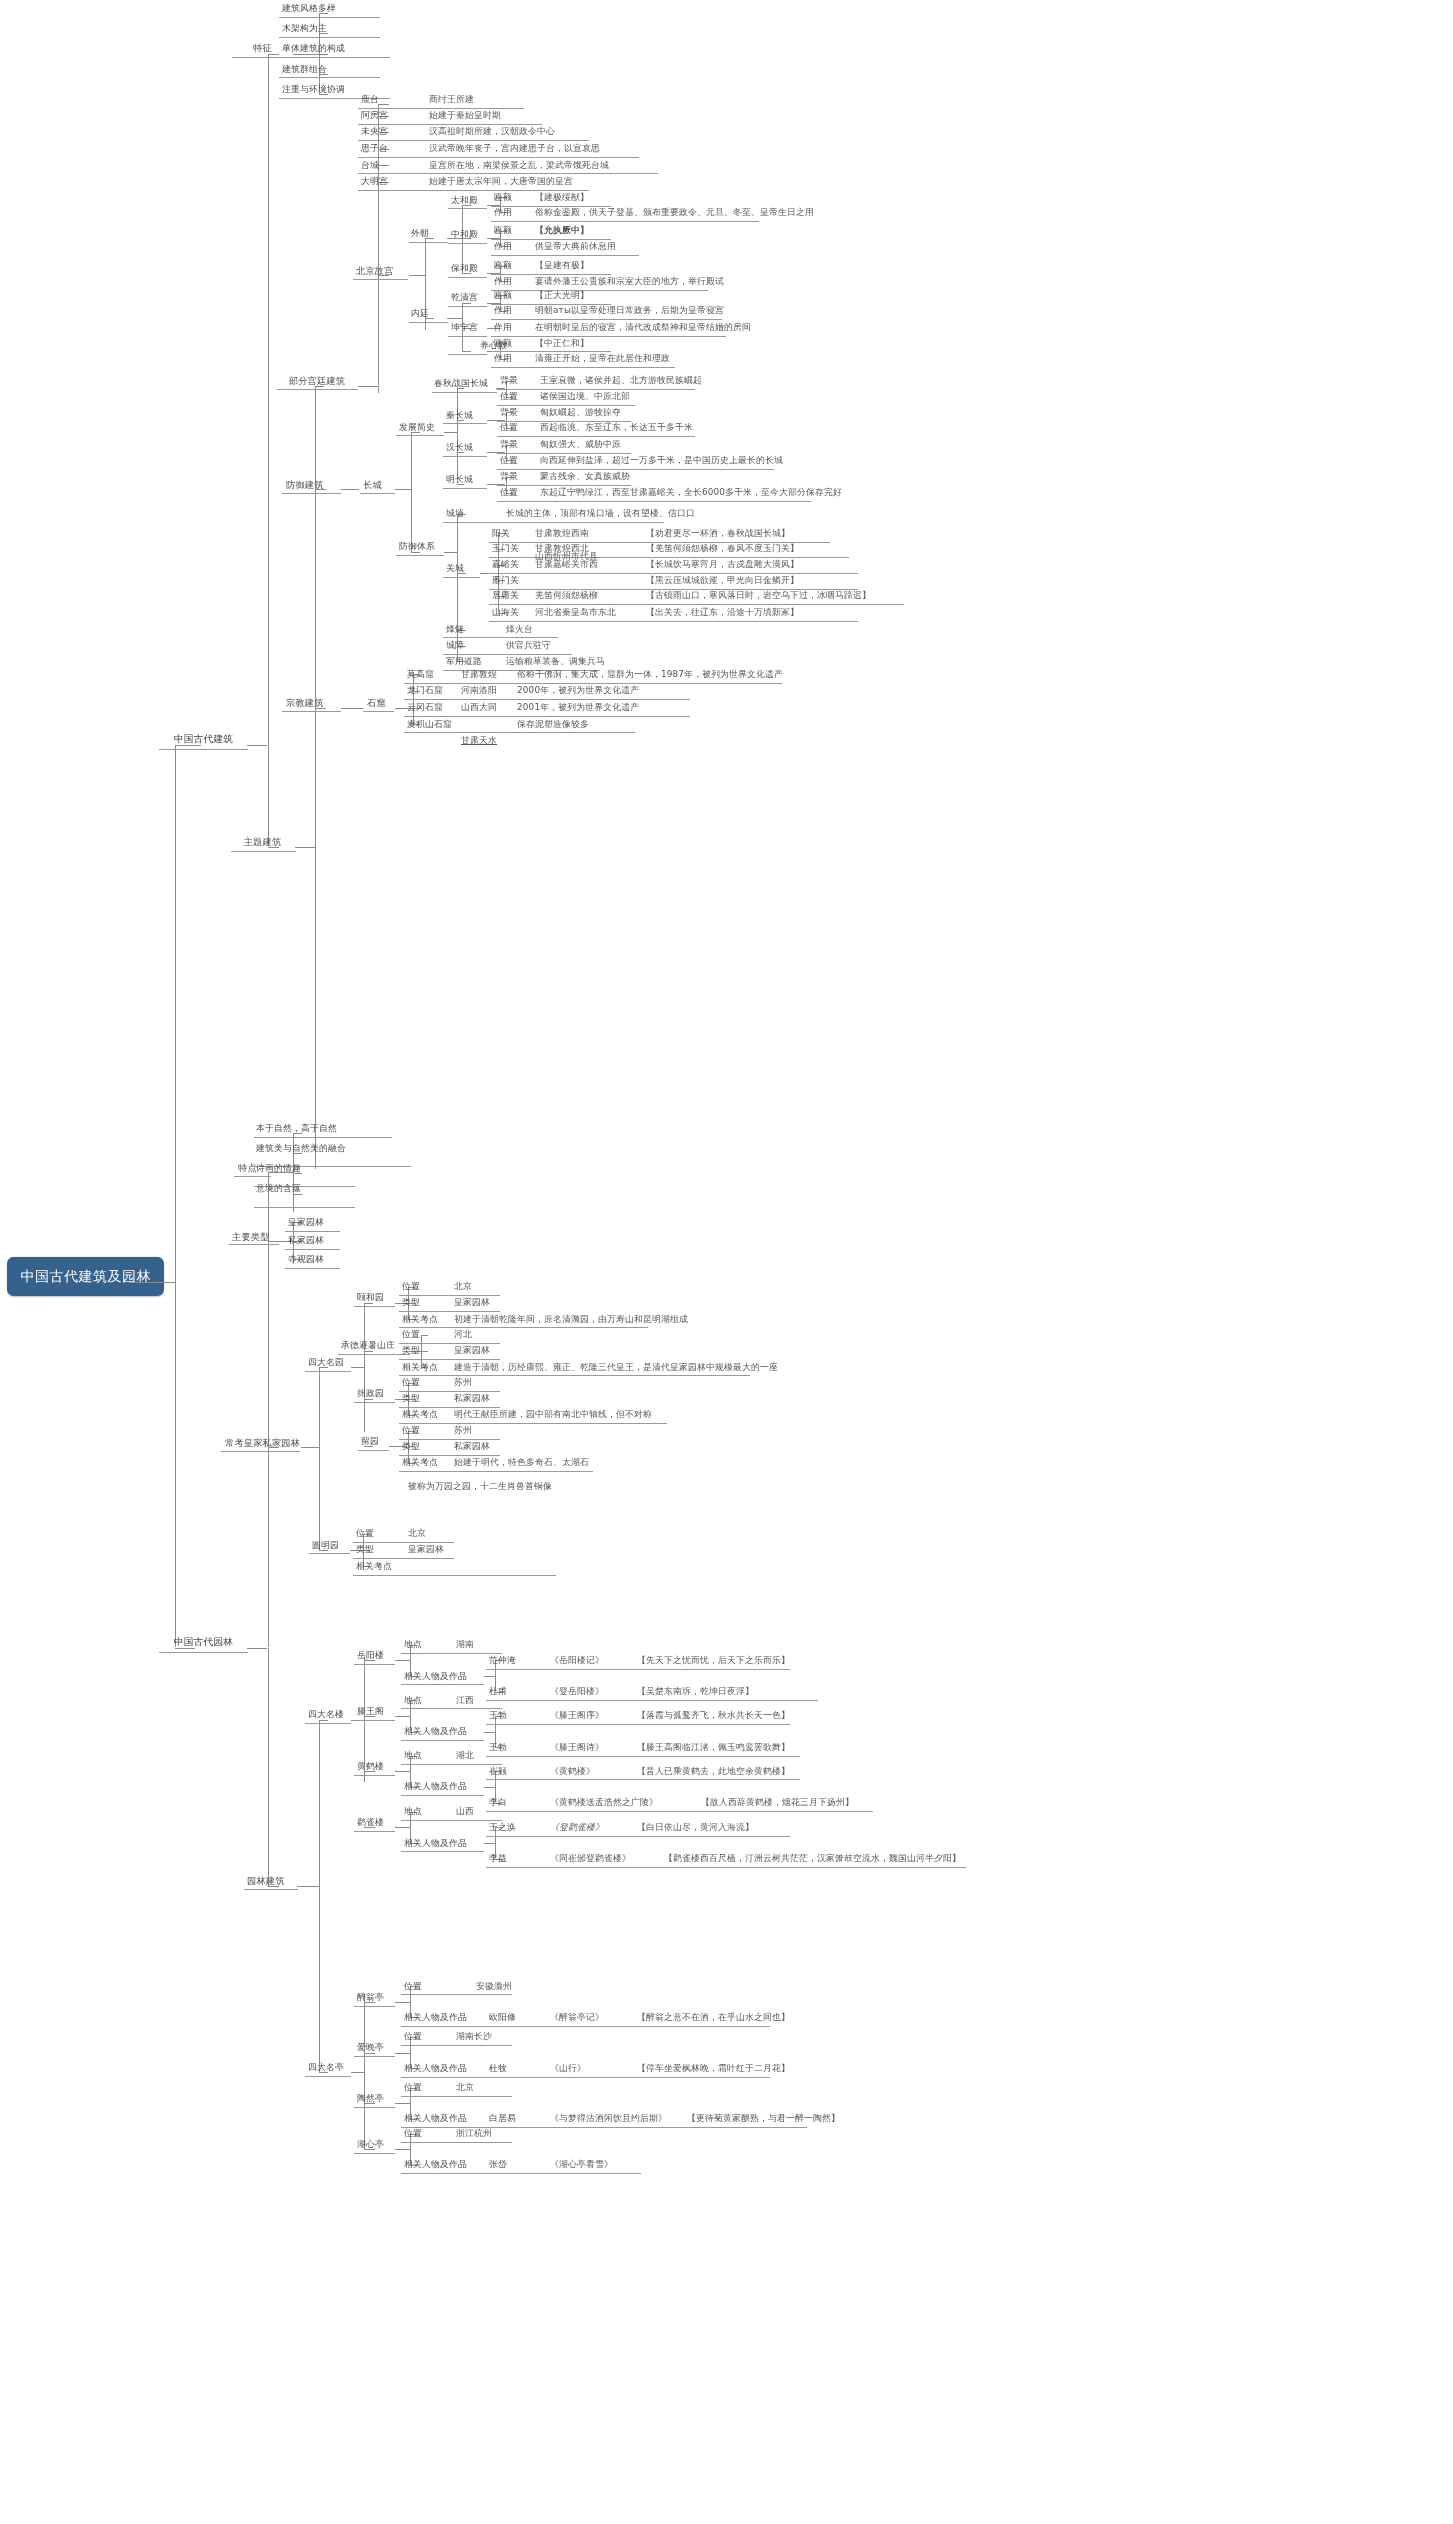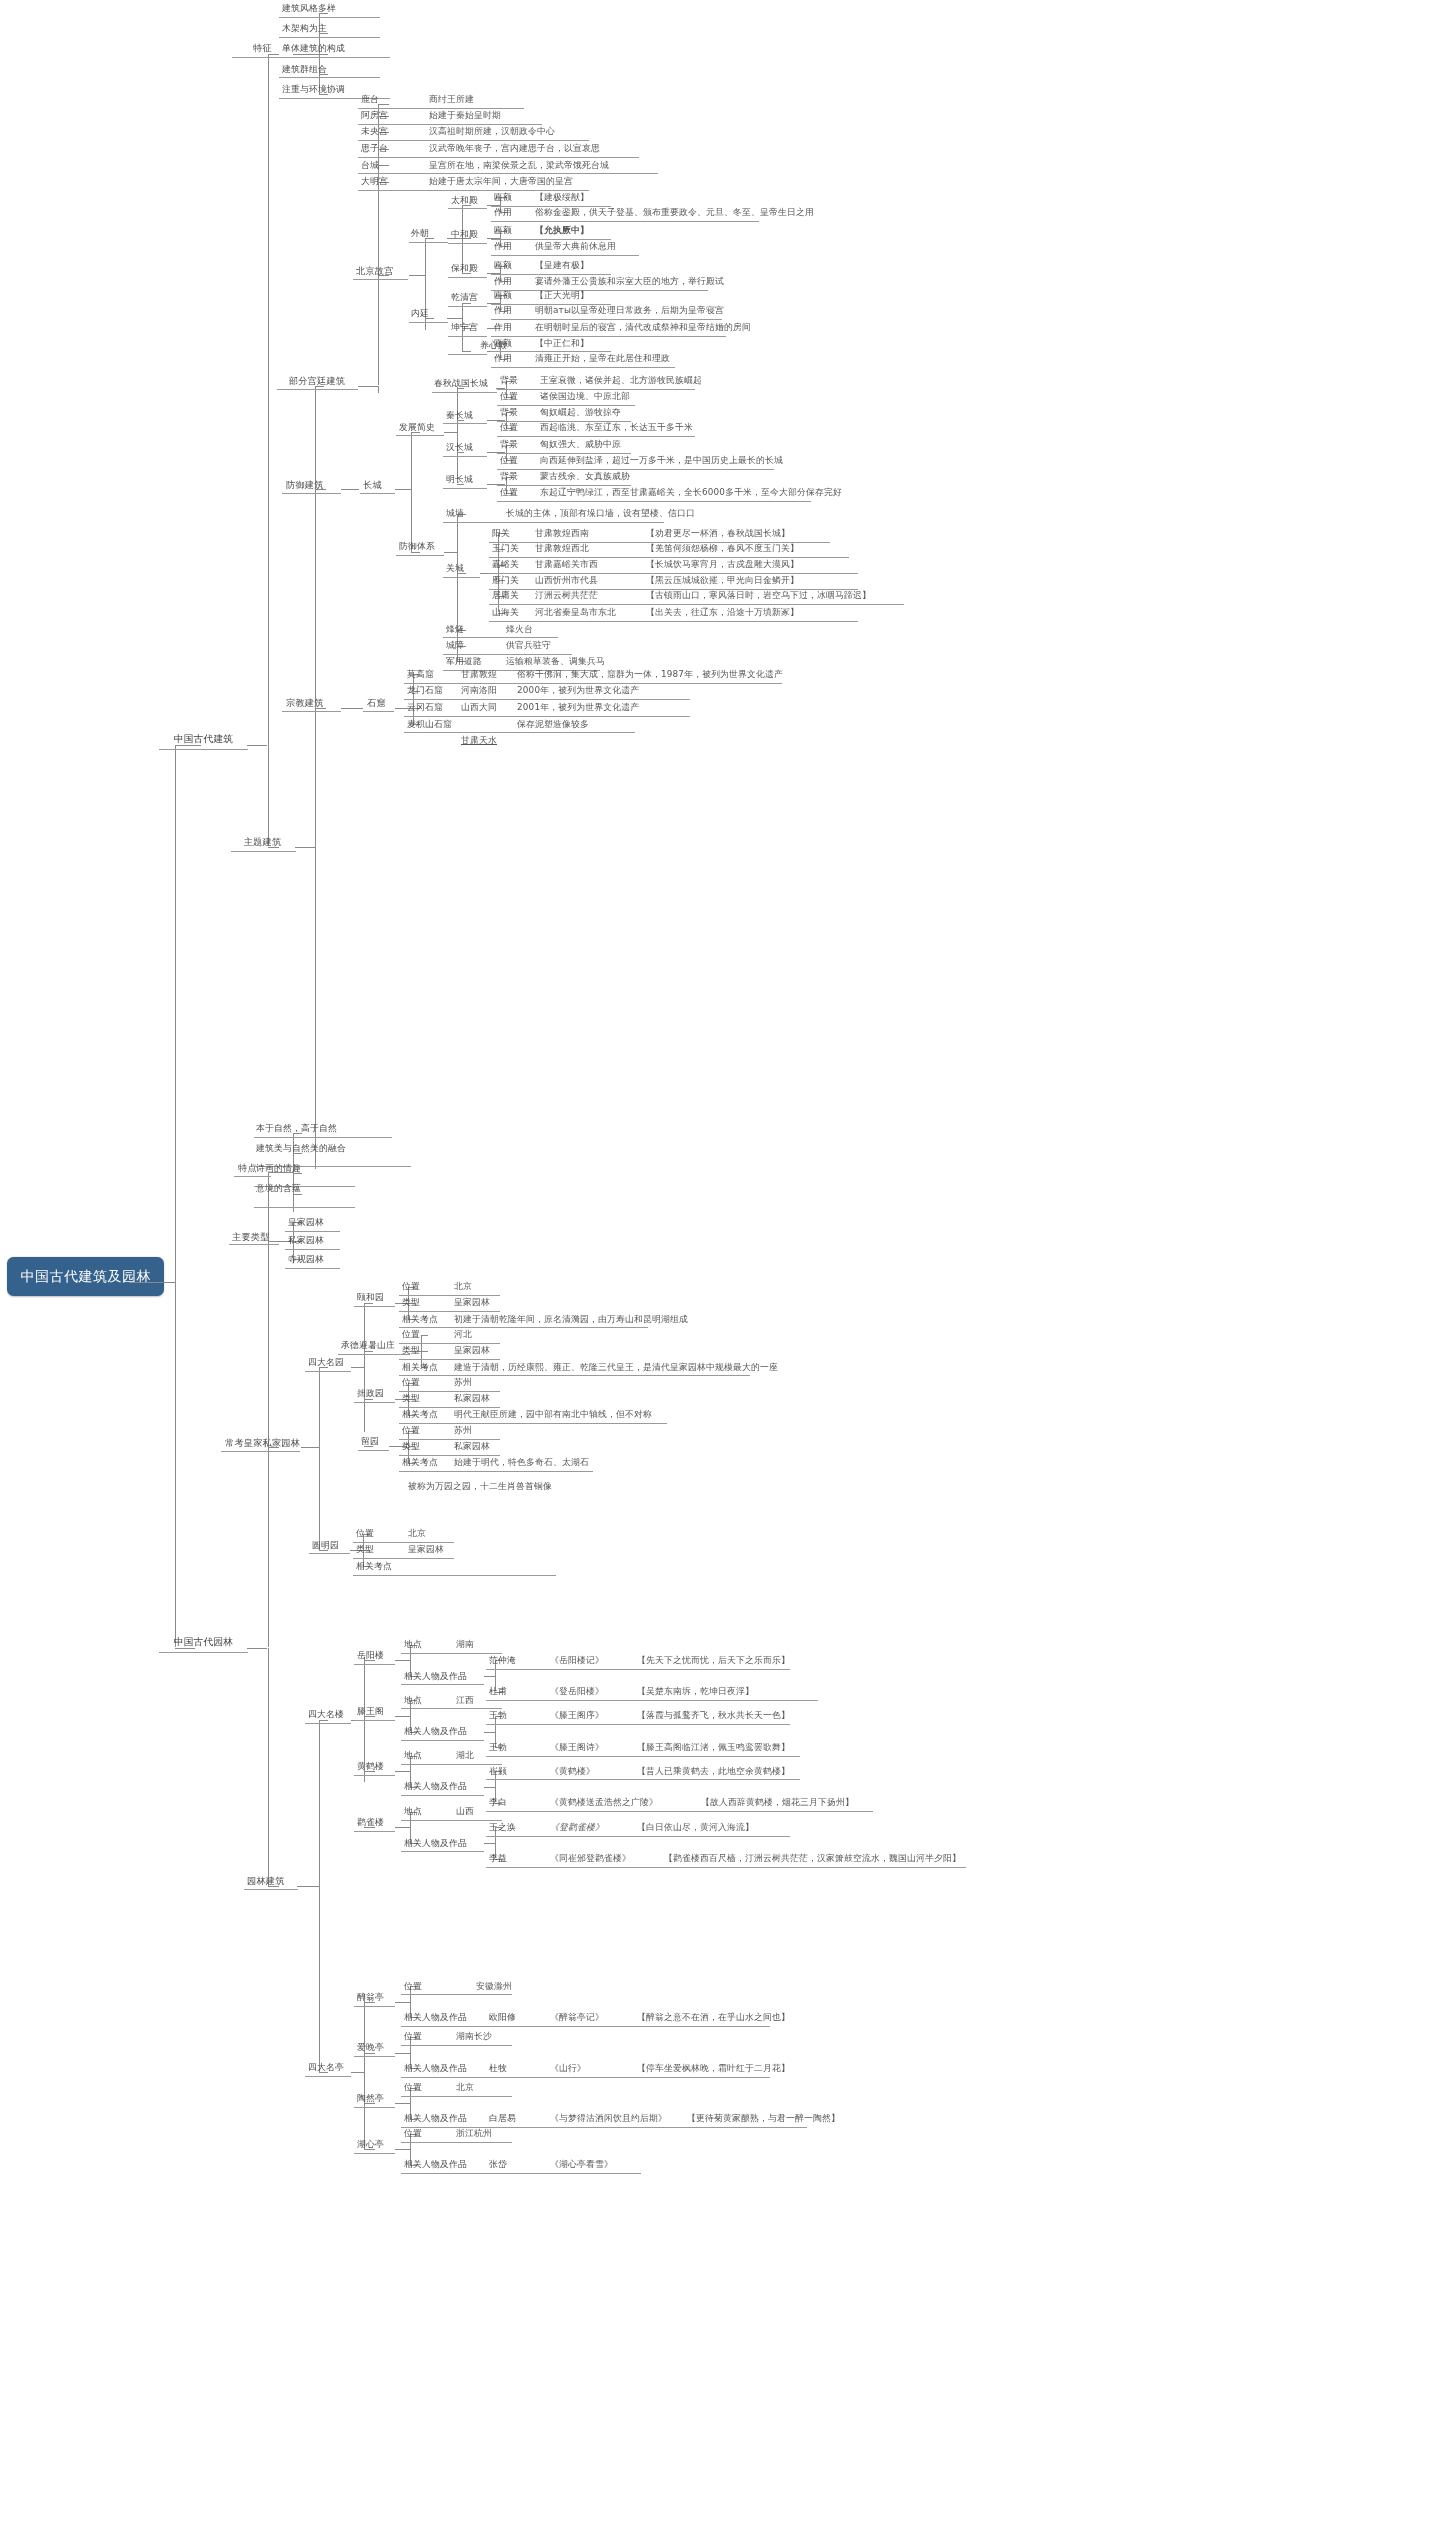--- a/index.html
+++ b/index.html
@@ -345,27 +345,27 @@
   <div class="uline" style="left:489px; top:557px; width:360px;"></div>
 
   <div class="hline" style="left:498px; top:565px; width:7.4px;"></div>
   <div class="node" style="left:492px; top:560px;">嘉峪关</div>
   <div class="node desc" style="left:535px; top:560px;">甘肃嘉峪关市西</div>
   <div class="node desc" style="left:646px; top:560px;">【长城饮马寒宵月，古戍盘雕大漠风】</div>
   <div class="uline" style="left:489px; top:573px; width:369px;"></div>
 
   <div class="hline" style="left:498px; top:580px; width:7.4px;"></div>
   <div class="node" style="left:492px; top:576px;">雁门关</div>
-  <div class="node desc" style="left:535px; top:576px;">山西忻州市代县</div>
+  <div class="node desc" style="left:535px; top:552px;">山西忻州市代县</div>
   <div class="node desc" style="left:646px; top:576px;">【黑云压城城欲摧，甲光向日金鳞开】</div>
   <div class="uline" style="left:489px; top:589px; width:369px;"></div>
 
   <div class="hline" style="left:498px; top:596px; width:7.4px;"></div>
   <div class="node" style="left:492px; top:591px;">居庸关</div>
-  <div class="node desc" style="left:535px; top:591px;">汀洲云树共茫茫</div>
+  <div class="node desc" style="left:535px; top:591px;">羌笛何须怨杨柳</div>
   <div class="node desc" style="left:646px; top:591px;">【古镇雨山口，寒风落日时，岩空乌下过，冰咽马蹄迟】</div>
   <div class="uline" style="left:489px; top:604px; width:415px;"></div>
 
   <div class="hline" style="left:498px; top:613px; width:7.4px;"></div>
   <div class="node" style="left:492px; top:608px;">山海关</div>
   <div class="node desc" style="left:535px; top:608px;">河北省秦皇岛市东北</div>
   <div class="node desc" style="left:646px; top:608px;">【出关去，往辽东，沿途十万填新冢】</div>
   <div class="uline" style="left:489px; top:621px; width:369px;"></div>
 
   <div class="hline" style="left:457px; top:630px; width:9.2px;"></div>

